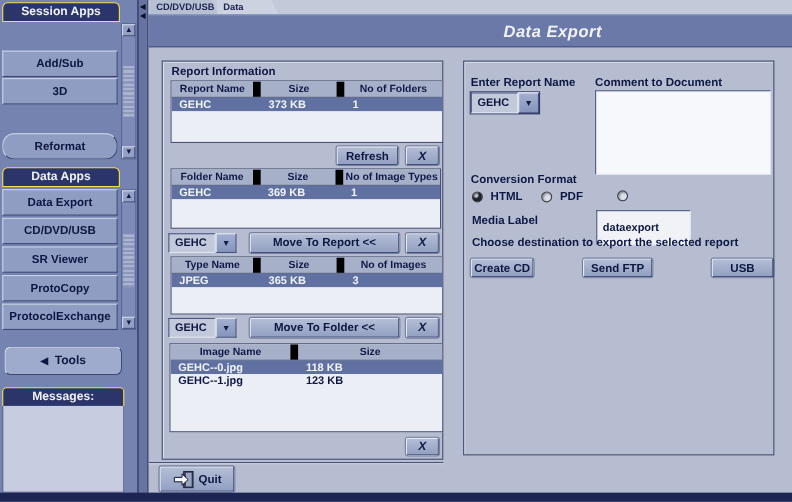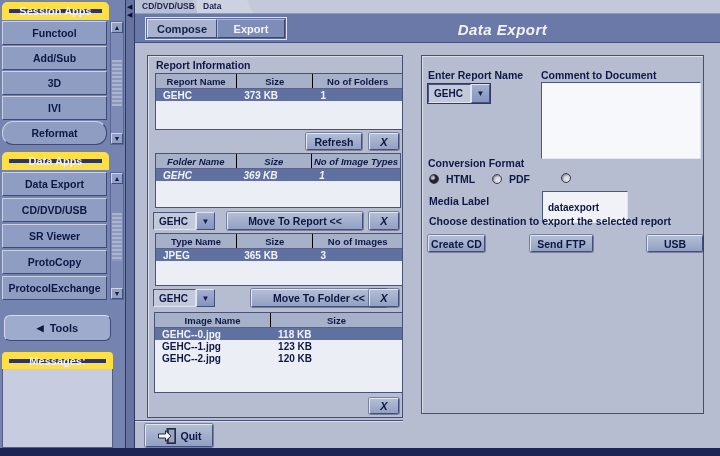--- a/index.html
+++ b/index.html
@@ -4,21 +4,21 @@
 <style>
   * { margin:0; padding:0; box-sizing:border-box; }
   html,body { width:720px; height:456px; }
   body { font-family:"Liberation Sans", sans-serif; background:#1c2553; overflow:hidden; }
   .screen { position:relative; width:720px; height:456px; background:#1c2553; }
 
   
   .sidebar { position:absolute; left:0; top:0; width:125px; height:448px; background:#7583b1; }
   .side-header { position:absolute; height:18px; background:#2b3569; color:#f0f2f8; font-size:11px;
     font-weight:bold; display:flex; align-items:center; justify-content:center;
-    border-radius:5px 5px 0 0; border:7px solid #fde047; }
+    border-radius:5px 5px 0 0; border:1px solid #fde047; }
   .side-btn { position:absolute; width:105px; height:24px; background:#8f9dc3; color:#0d1742;
     font-size:10.5px; font-weight:bold; display:flex; align-items:center; justify-content:center;
     border:1px solid; border-color:#c9d2e4 #3f4a74 #3f4a74 #c9d2e4; cursor:pointer; }
   .side-scroll { position:absolute; left:110px; width:14px; background:#7e8bb7; border:1px solid #5a6694; }
   .scroll-arrow { position:absolute; left:0; width:12px; height:11px; background:#93a0c4;
     border:1px solid; border-color:#cfd6e6 #43507c #43507c #cfd6e6; color:#10194a; font-size:7px;
     display:flex; align-items:center; justify-content:center; cursor:pointer; }
   .scroll-thumb { position:absolute; left:1px; width:10px;
     background:repeating-linear-gradient(180deg,#aab4cf 0 2px,#8c99bd 2px 4px); }
   .tools-btn { position:absolute; left:4px; top:315px; width:107px; height:26px; background:#9fabcc;
@@ -57,21 +57,21 @@
     box-shadow:inset 1px 1px 0 #dbe0ec; }
   .left-panel  { left:12px;  top:55px; width:256px; height:363px; }
   .right-panel { left:286px; top:55px; width:283px; height:359px; }
 
   .lbl { position:absolute; font-size:10.5px; font-weight:bold; color:#0f1845; white-space:nowrap; }
 
   .grid { position:absolute; background:#eceef5; border:1px solid #4a5376; overflow:hidden; }
   .grid-head { display:flex; height:15px; background:#a6b0c9; border-bottom:1px solid #5a6488; }
   .gc { display:flex; align-items:center; overflow:hidden; white-space:nowrap; }
   .grid-head .gc { justify-content:center; font-size:9.5px; font-weight:bold; color:#0f1845;
-    border-right:1px solid #000000; }
+    border-right:7px solid #000000; }
   .grid-head .gc:last-child { border-right:none; }
   .grid-row { display:flex; height:12px; font-size:10px; font-weight:bold; color:#0f1845; }
   .grid-row .gc { padding-left:7px; }
   .grid-row.selected { background:#5f70a1; color:#f2f4fa; }
   .c1{width:33%} .c2{width:31%} .c3{width:36%} .i1{width:47%} .i2{width:53%}
 
   .btn { position:absolute; display:flex; align-items:center; justify-content:center; gap:4px;
     font-size:10.5px; font-weight:bold; color:#0d1742;
     background:linear-gradient(180deg,#b3bdd5,#92a0c2); border:1px solid;
     border-color:#e2e7f1 #43507c #43507c #e2e7f1; border-radius:2px;
@@ -100,24 +100,22 @@
   .hr-line { position:absolute; height:1px; background:#4a5376; box-shadow:0 1px 0 #d7dce8; }
   .bottom-strip { position:absolute; left:0; bottom:0; width:720px; height:8px; background:#1c2553; }
 </style>
 </head>
 <body>
 
 <div class="screen">
 
   <div class="sidebar">
     <div class="side-header" style="left:2px; top:2px; width:107px;">Session Apps</div>
-    <div class="side-btn" style="left:2px; top:21px;">Functool</div>
     <div class="side-btn" style="left:2px; top:46px;">Add/Sub</div>
     <div class="side-btn" style="left:2px; top:71px;">3D</div>
-    <div class="side-btn" style="left:2px; top:96px;">IVI</div>
     <div class="side-btn" style="left:2px; top:121px;border-radius:11px;">Reformat</div>
     <div class="side-scroll" style="top:21px; height:124px;">
       <div class="scroll-arrow" style="top:0;">▲</div>
       <div class="scroll-thumb" style="top:38px; height:46px;"></div>
       <div class="scroll-arrow" style="bottom:0;">▼</div>
     </div>
 
     <div class="side-header" style="left:2px; top:152px; width:107px;">Data Apps</div>
     <div class="side-btn" style="left:2px; top:172px;">Data Export</div>
     <div class="side-btn" style="left:2px; top:198px;">CD/DVD/USB</div>
@@ -145,24 +143,20 @@
   </div>
 
   <div class="main">
 
     <div class="tabbar">
       <div class="tab" style="left:1px; width:62px;">CD/DVD/USB</div>
       <div class="tab active" style="left:62px; width:56px;">Data Export</div>
     </div>
 
     <div class="titlebar">
-      <div class="mode-group">
-        <div class="mode-btn compose">Compose</div>
-        <div class="mode-btn export">Export</div>
-      </div>
       <div class="page-title">Data Export</div>
     </div>
 
     <div class="panel left-panel">
       <div class="lbl" style="left:8px; top:3px;">Report Information</div>
 
       <div class="grid" style="left:7px; top:17px; width:248px; height:57px;">
         <div class="grid-head">
           <div class="gc c1">Report Name</div>
           <div class="gc c2">Size</div>
@@ -170,21 +164,21 @@
         </div>
         <div class="grid-row selected">
           <div class="gc c1">GEHC</div>
           <div class="gc c2">373 KB</div>
           <div class="gc c3">1</div>
         </div>
       </div>
       <div class="btn" style="left:158px; top:77px; width:56px; height:17px;">Refresh</div>
       <div class="btn xbtn" style="left:221px; top:77px; width:30px; height:17px;">X</div>
 
-      <div class="grid" style="left:7px; top:97px; width:246px; height:55px;font-style:italic;">
+      <div class="grid" style="left:7px; top:97px; width:246px; height:55px;">
         <div class="grid-head">
           <div class="gc c1">Folder Name</div>
           <div class="gc c2">Size</div>
           <div class="gc c3">No of Image Types</div>
         </div>
         <div class="grid-row selected">
           <div class="gc c1">GEHC</div>
           <div class="gc c2">369 KB</div>
           <div class="gc c3">1</div>
         </div>
@@ -205,39 +199,35 @@
         <div class="grid-row selected">
           <div class="gc c1">JPEG</div>
           <div class="gc c2">365 KB</div>
           <div class="gc c3">3</div>
         </div>
       </div>
       <div class="combo" style="left:5px; top:233px; width:62px; height:18px;">
         <div class="combo-text">GEHC</div>
         <div class="combo-btn">▼</div>
       </div>
-      <div class="btn" style="left:79px; top:233px; width:136px; height:18px;margin-left:24px;">Move To Folder &lt;&lt;</div>
+      <div class="btn" style="left:79px; top:233px; width:136px; height:18px;">Move To Folder &lt;&lt;</div>
       <div class="btn xbtn" style="left:221px; top:233px; width:30px; height:18px;">X</div>
 
       <div class="grid" style="left:6px; top:256px; width:249px; height:81px;">
         <div class="grid-head">
           <div class="gc i1">Image Name</div>
           <div class="gc i2" style="border-right:none;">Size</div>
         </div>
         <div class="grid-row selected">
           <div class="gc i1">GEHC--0.jpg</div>
           <div class="gc i2">118 KB</div>
         </div>
         <div class="grid-row">
           <div class="gc i1">GEHC--1.jpg</div>
           <div class="gc i2">123 KB</div>
-        </div>
-        <div class="grid-row">
-          <div class="gc i1">GEHC--2.jpg</div>
-          <div class="gc i2">120 KB</div>
         </div>
       </div>
       <div class="btn xbtn" style="left:221px; top:342px; width:30px; height:16px;">X</div>
     </div>
 
     <div class="panel right-panel">
       <div class="lbl" style="left:6px; top:13px;">Enter Report Name</div>
       <div class="lbl" style="left:119px; top:13px;">Comment to Document</div>
 
       <div class="combo outlined" style="left:6px; top:28px; width:62px; height:19px;">

